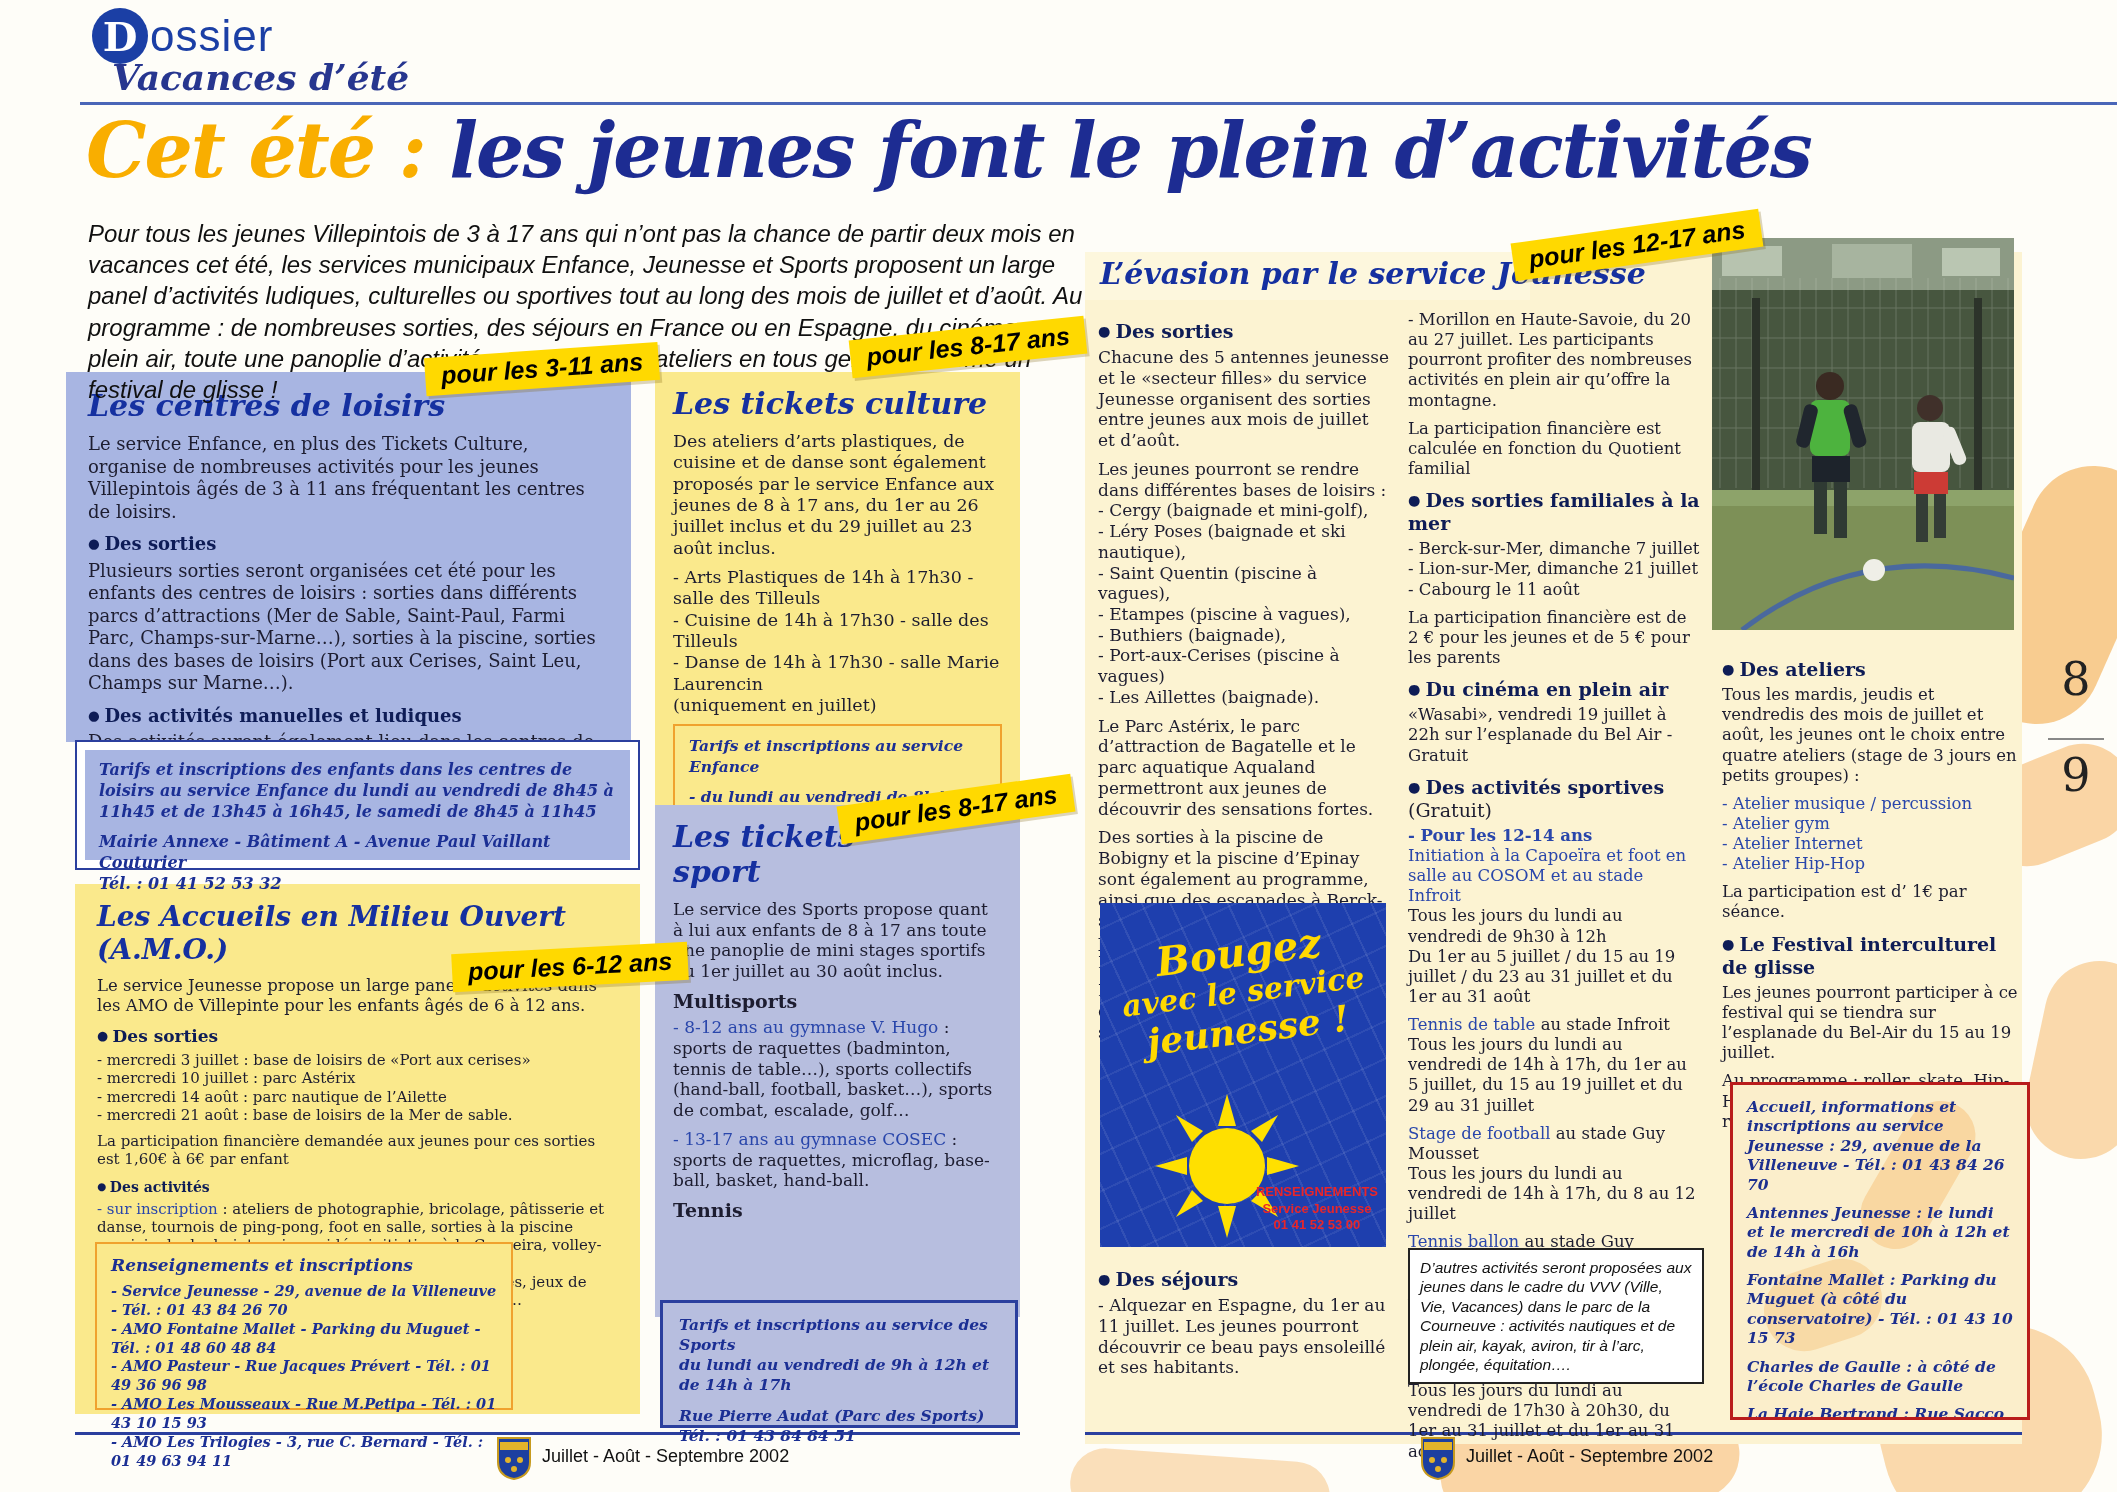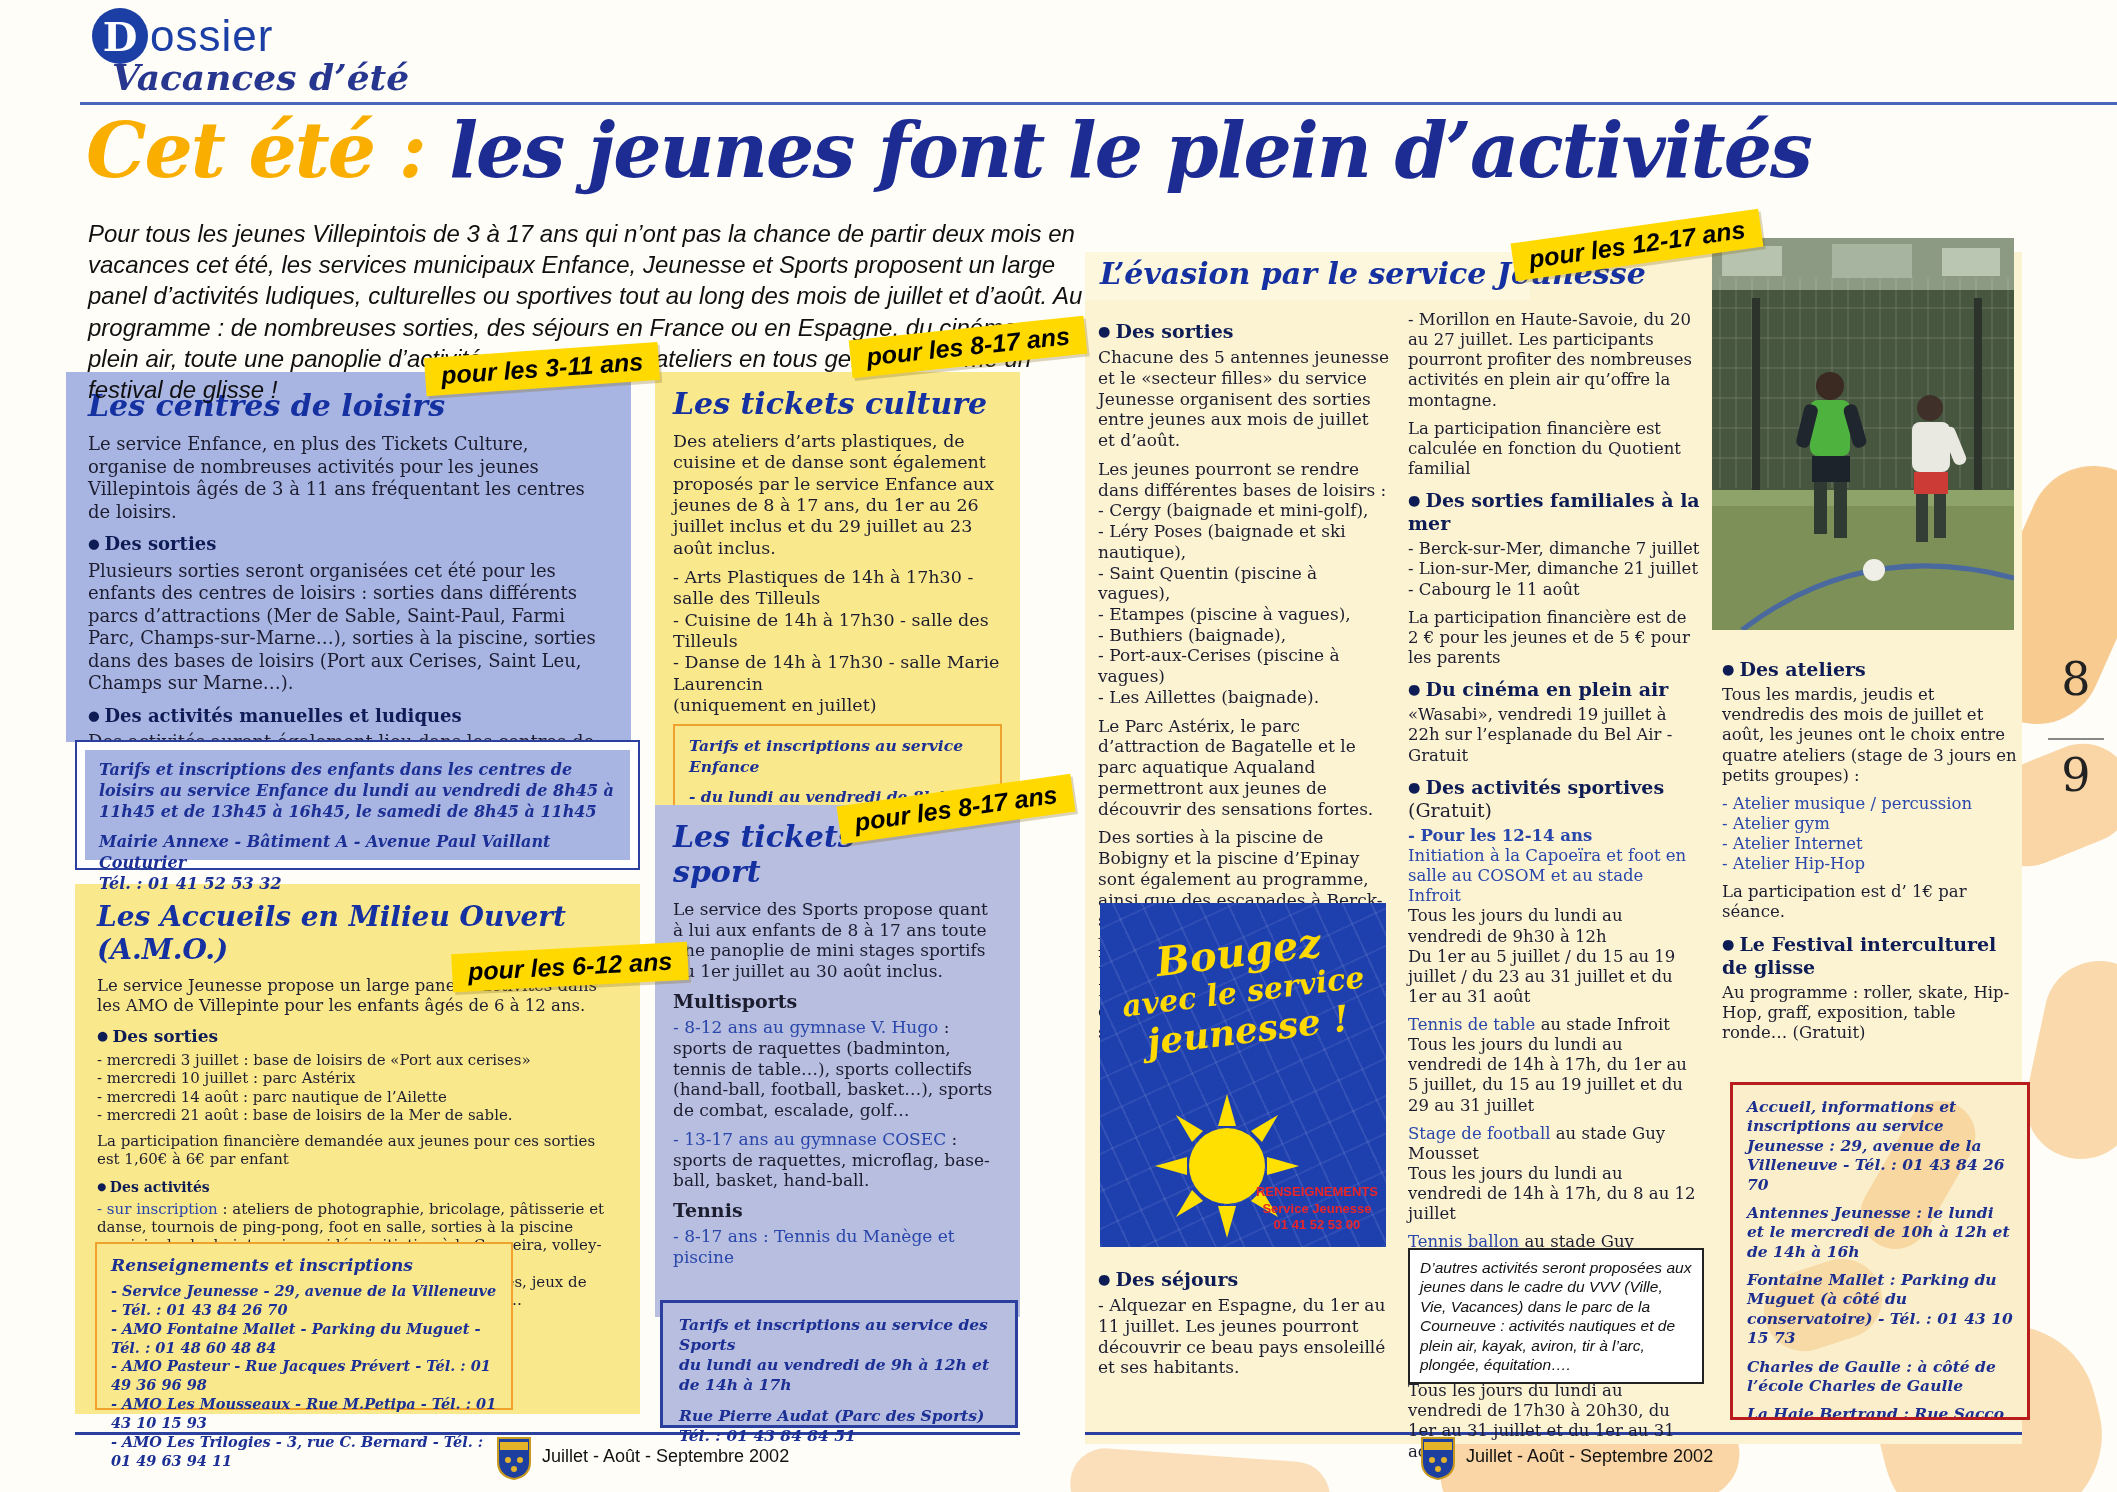--- a/index.html
+++ b/index.html
@@ -178,21 +178,20 @@
   </div>
 
   <div class="sec lav-bg b17" style="left:655px;top:805px;width:365px;height:512px;padding:14px 18px;box-sizing:border-box;font-size:17px;">
     <div class="sec-h" style="margin-bottom:0;">Les tickets</div>
     <div class="sec-h">sport</div>
     <div class="p">Le service des Sports propose quant à lui aux enfants de 8 à 17 ans toute une panoplie de mini stages sportifs du 1er juillet au 30 août inclus.</div>
     <div style="font-weight:700;font-size:19px;margin:4px 0;">Multisports</div>
     <div class="p"><span class="bluetxt">- 8-12 ans au gymnase V. Hugo</span><span> : sports de raquettes (badminton, tennis de table…), sports collectifs (hand-ball, football, basket…), sports de combat, escalade, golf…</span></div>
     <div class="p"><span class="bluetxt">- 13-17 ans au gymnase COSEC</span><span> : sports de raquettes, microflag, base-ball, basket, hand-ball.</span></div>
     <div style="font-weight:700;font-size:19px;margin:4px 0;">Tennis</div>
-    <div class="bluetxt">- 8-17 ans : Tennis du Manège et piscine</div>
 
   </div>
 
   <div class="sport-tarif" style="left:660px;top:1300px;width:358px;height:128px;box-sizing:border-box;">
     <div class="navy-it" style="font-size:15.5px;">
       <div>Tarifs et inscriptions au service des Sports</div>
       <div class="p">du lundi au vendredi de 9h à 12h et de 14h à 17h</div>
       <div>Rue Pierre Audat (Parc des Sports)</div>
       <div>Tél. : 01 43 84 84 51</div>
     </div>
@@ -339,20 +338,21 @@
 
   <div class="col" style="left:1722px;top:648px;width:296px;font-size:16.5px;">
     <div class="bh"><span>Des ateliers</span></div>
     <div class="p">Tous les mardis, jeudis et vendredis des mois de juillet et août, les jeunes ont le choix entre quatre ateliers (stage de 3 jours en petits groupes) :</div>
     <div class="bluetxt">- Atelier musique / percussion</div>
     <div class="bluetxt">- Atelier gym</div>
     <div class="bluetxt">- Atelier Internet</div>
     <div class="bluetxt p">- Atelier Hip-Hop</div>
     <div class="p">La participation est d’ 1€ par séance.</div>
     <div class="bh"><span>Le Festival interculturel de glisse</span></div>
+    <div class="p">Les jeunes pourront participer à ce festival qui se tiendra sur l’esplanade du Bel-Air du 15 au 19 juillet.</div>
     <div class="p">Au programme : roller, skate, Hip-Hop, graff, exposition, table ronde… (Gratuit)</div>
   </div>
 
   <div class="accueil" style="left:1730px;top:1082px;width:300px;height:338px;box-sizing:border-box;">
     <div class="petal" style="left:150px;top:10px;width:70px;height:160px;border-radius:40px;transform:rotate(30deg);opacity:.45;z-index:1;"></div>
     <div class="petal" style="left:30px;top:180px;width:120px;height:80px;border-radius:40px;transform:rotate(-18deg);opacity:.4;z-index:1;"></div>
     <div class="p">Accueil, informations et inscriptions  au service Jeunesse  :  29, avenue de la Villeneuve - Tél. : 01 43 84 26 70</div>
     <div class="p">Antennes Jeunesse : le lundi et le mercredi de 10h à 12h et de 14h à 16h</div>
     <div class="p">Fontaine Mallet : Parking du Muguet (à côté du conservatoire) - Tél. : 01 43 10 15 73</div>
     <div class="p">Charles de Gaulle : à côté de l’école Charles de Gaulle</div>

